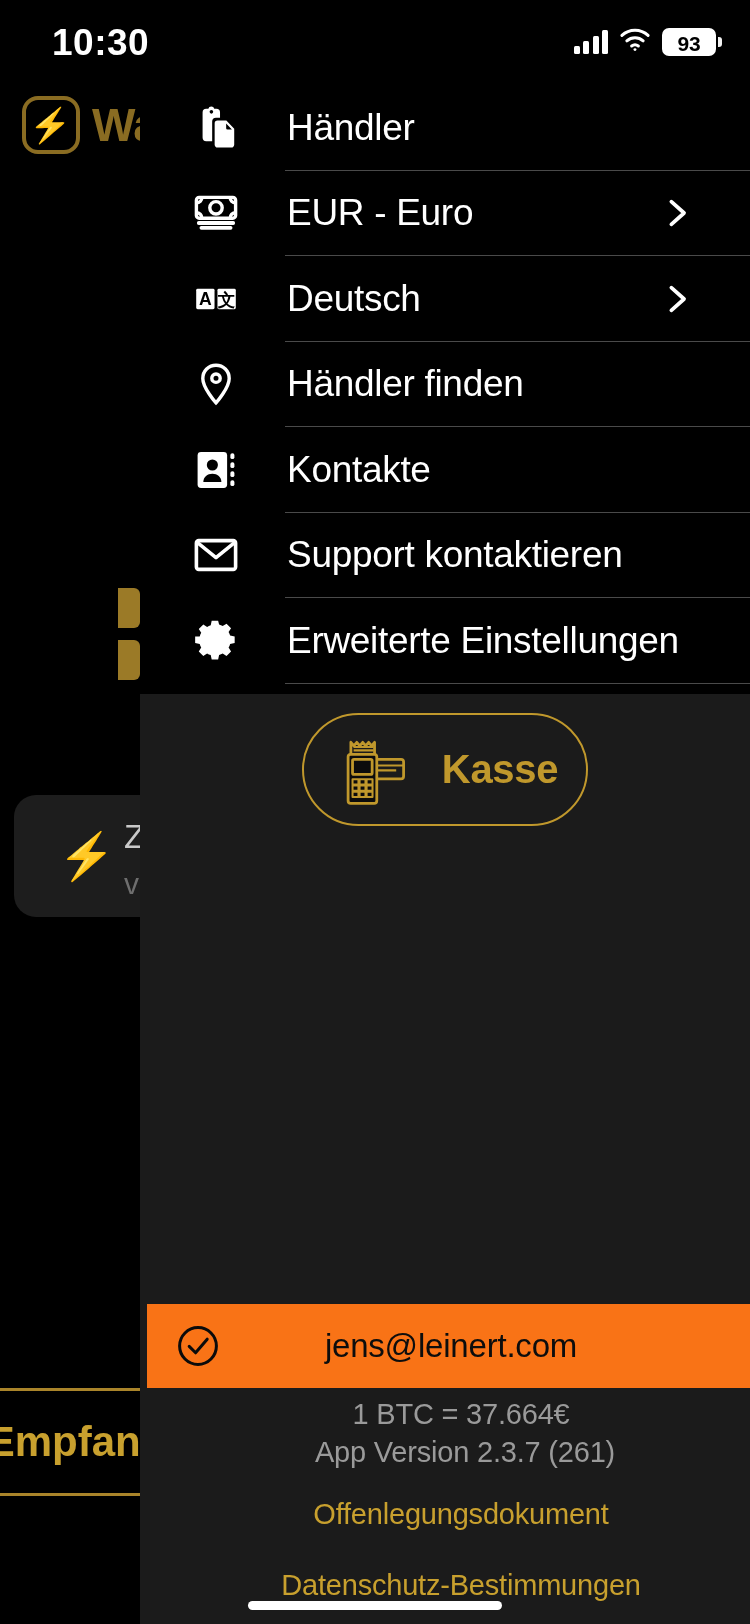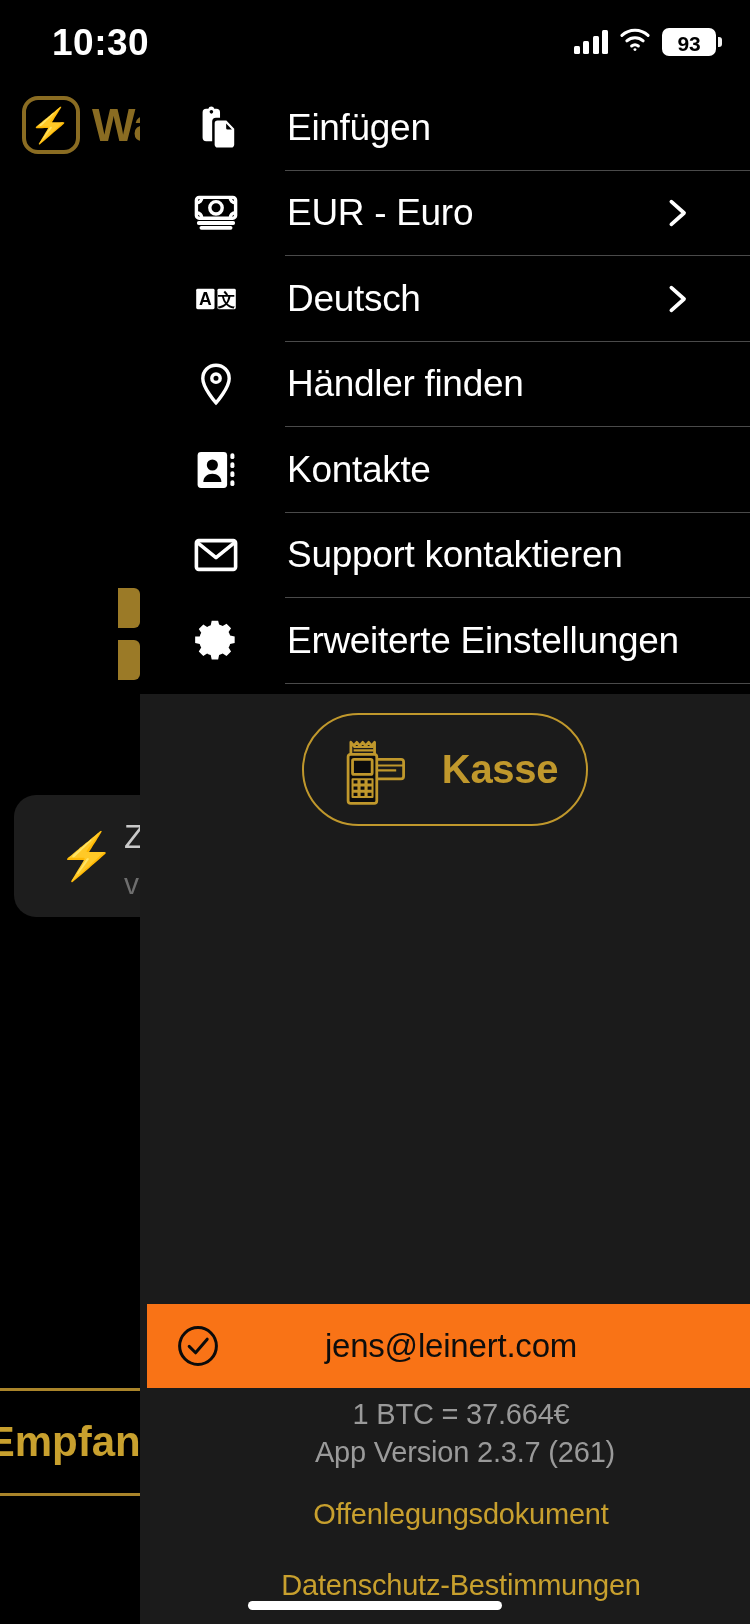--- a/index.html
+++ b/index.html
@@ -212,21 +212,21 @@
 
   <div id="menu-list">
 
     <div class="menu-item">
       <span class="menu-icon">
         <svg viewBox="0 0 24 24" width="46" height="46" fill="currentColor">
           <path d="M12.2 2h-1.1a1.6 1.6 0 0 0-3.1 0H6.9A1.9 1.9 0 0 0 5 3.9V17a1.9 1.9 0 0 0 1.9 1.9H10V8.6a2 2 0 0 1 2-2h2.1V3.9A1.9 1.9 0 0 0 12.2 2Zm-2.6.6a.95.95 0 1 1 0 1.9.95.95 0 0 1 0-1.9Z"></path>
           <path d="M17.4 8.1h-4.6a1.5 1.5 0 0 0-1.5 1.5v11.1c0 .8.7 1.5 1.5 1.5h7.2c.8 0 1.5-.7 1.5-1.5v-8.3l-4.1-4.3Zm-.1 1.5 3 3.2h-2.3a.7.7 0 0 1-.7-.7V9.6Z"></path>
         </svg>
       </span>
-      <span class="menu-label">Einfügen</span>
+      <span class="menu-label">Händler</span>
       <span class="menu-sep"></span>
     </div>
 
     <div class="menu-item">
       <span class="menu-icon">
         <svg viewBox="0 0 24 24" width="48" height="48" fill="none" stroke="currentColor" stroke-width="1.7">
           <rect x="2.2" y="4.2" width="19.6" height="10.4" rx="1.4" fill="none"></rect>
           <circle cx="12" cy="9.4" r="3.1" fill="none"></circle>
           <path d="M2.2 6.9c1.6 0 2.7-1.1 2.7-2.7M21.8 6.9c-1.6 0-2.7-1.1-2.7-2.7M2.2 11.9c1.6 0 2.7 1.1 2.7 2.7M21.8 11.9c-1.6 0-2.7 1.1-2.7 2.7"></path>
           <path d="M3.4 17h17.2M4.7 19.4h14.6" stroke-linecap="round" stroke-width="1.9"></path>

